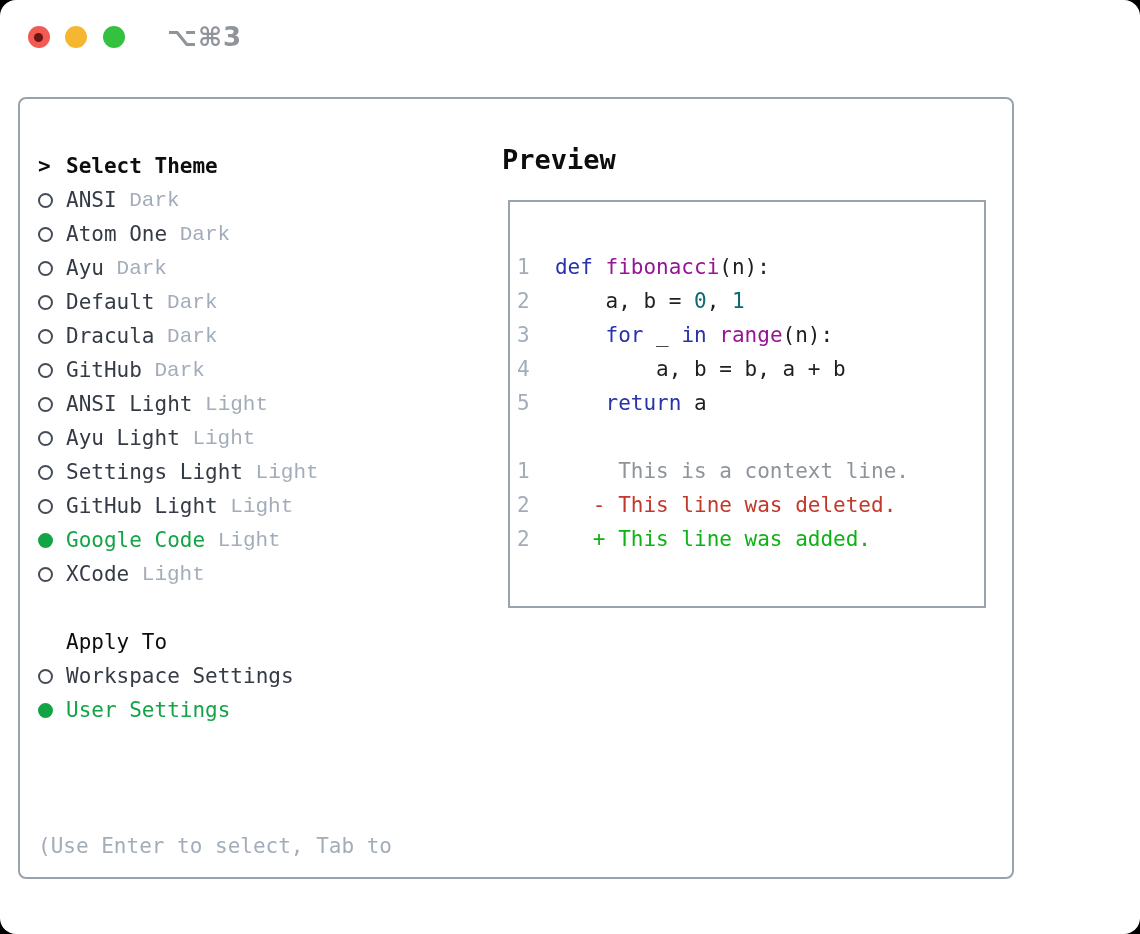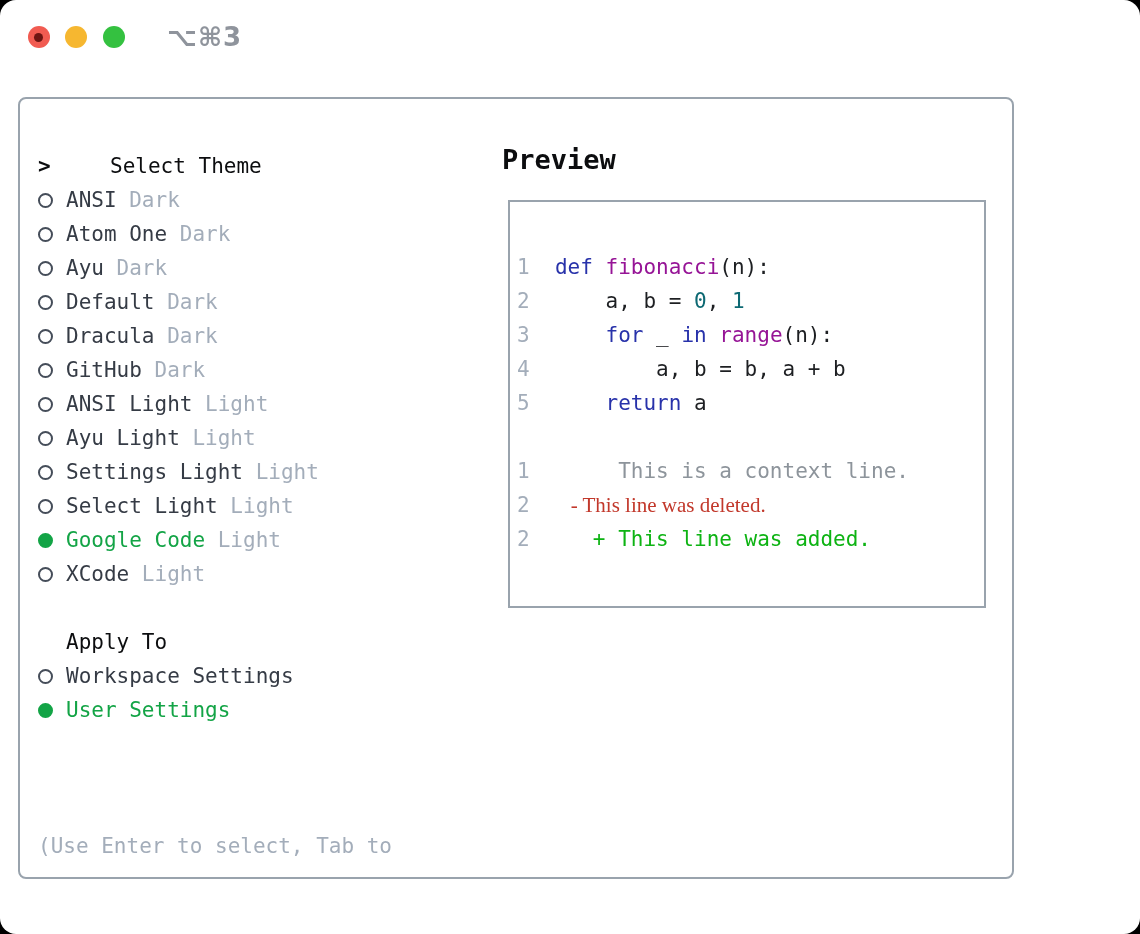--- a/index.html
+++ b/index.html
@@ -27,42 +27,42 @@
     position:absolute;left:18px;top:97px;width:996px;height:782px;box-sizing:border-box;
     border:2px solid var(--panel-border);border-radius:8px;background:var(--window-bg,#fff);
   }
   .left-col{position:absolute;left:18px;top:50px;width:450px;font-size:21px;}
   .row{height:34px;display:flex;align-items:center;white-space:pre;}
   .spacer{height:34px;}
   .bullet{width:28px;display:flex;align-items:center;flex:0 0 28px;}
   .bullet .circle{width:15px;height:15px;border-radius:50%;border:2px solid #454d59;box-sizing:border-box;}
   .bullet.sel .circle{background:var(--ui-green);border-color:var(--ui-green);}
   .bullet.cursor{font-weight:bold;color:var(--text-heading);}
-  .htext{font-weight:normal;color:var(--text-heading);margin-left:44px;}
+  .htext{font-weight:bold;color:var(--text-heading);}
   .htext2{color:var(--text-heading);text-align:right;}
   .tname{color:var(--text-primary);}
   .tname.green{color:var(--ui-green);}
-  .variant{color:var(--muted);margin-left:1ch;}
+  .variant{color:var(--muted);margin-left:1ch;font-family:Liberation Mono, monospace;}
   .help{margin-top:0;color:var(--muted);line-height:34px;white-space:pre;}
   
   .preview-title{position:absolute;left:482px;top:44px;height:34px;line-height:34px;font-size:27px;font-weight:bold;color:var(--text-heading);}
   .preview-box{
     position:absolute;left:488px;top:101px;width:478px;height:408px;box-sizing:border-box;
     border:2px solid var(--panel-border);padding:48px 8px 0 7px;overflow:hidden;
     font-size:21px;line-height:34px;
   }
   .cline,.dline{white-space:pre;height:34px;}
   .ln{display:inline-block;width:1ch;margin-right:2ch;color:var(--line-number);}
   .tok{white-space:pre;}
   .tok.keyword{color:var(--code-keyword);}
   .tok.function{color:var(--code-function);}
   .tok.number{color:var(--code-number);}
   .tok.plain{color:var(--code-plain);}
   .dtext.context{color:var(--diff-context);}
-  .dtext.deleted{color:var(--diff-deleted);font-family:Liberation Serif, serif;}
+  .dtext.deleted{color:var(--diff-deleted);}
   .dtext.added{color:var(--diff-added);}
 </style>
 </head>
 <body>
 
 <div class="window">
   <div class="titlebar">
     <span class="light red">
         <span class="dot"></span>
       </span>
@@ -82,21 +82,21 @@
       <div id="theme-list">
           <div class="row"><span class="bullet"><span class="circle"></span></span><span class="tname">ANSI</span><span class="variant">Dark</span></div>
           <div class="row"><span class="bullet"><span class="circle"></span></span><span class="tname">Atom One</span><span class="variant">Dark</span></div>
           <div class="row"><span class="bullet"><span class="circle"></span></span><span class="tname">Ayu</span><span class="variant">Dark</span></div>
           <div class="row"><span class="bullet"><span class="circle"></span></span><span class="tname">Default</span><span class="variant">Dark</span></div>
           <div class="row"><span class="bullet"><span class="circle"></span></span><span class="tname">Dracula</span><span class="variant">Dark</span></div>
           <div class="row"><span class="bullet"><span class="circle"></span></span><span class="tname">GitHub</span><span class="variant">Dark</span></div>
           <div class="row"><span class="bullet"><span class="circle"></span></span><span class="tname">ANSI Light</span><span class="variant">Light</span></div>
           <div class="row"><span class="bullet"><span class="circle"></span></span><span class="tname">Ayu Light</span><span class="variant">Light</span></div>
           <div class="row"><span class="bullet"><span class="circle"></span></span><span class="tname">Settings Light</span><span class="variant">Light</span></div>
-          <div class="row"><span class="bullet"><span class="circle"></span></span><span class="tname">Select Light</span><span class="variant">Light</span></div>
+          <div class="row"><span class="bullet"><span class="circle"></span></span><span class="tname">GitHub Light</span><span class="variant">Light</span></div>
           <div class="row"><span class="bullet sel"><span class="circle"></span></span><span class="tname green">Google Code</span><span class="variant">Light</span></div>
           <div class="row"><span class="bullet"><span class="circle"></span></span><span class="tname">XCode</span><span class="variant">Light</span></div>
         </div>
 
       <div class="spacer"></div>
 
       <div class="row">
         <span class="bullet"></span>
         <span class="htext2">Apply To</span>
       </div>

